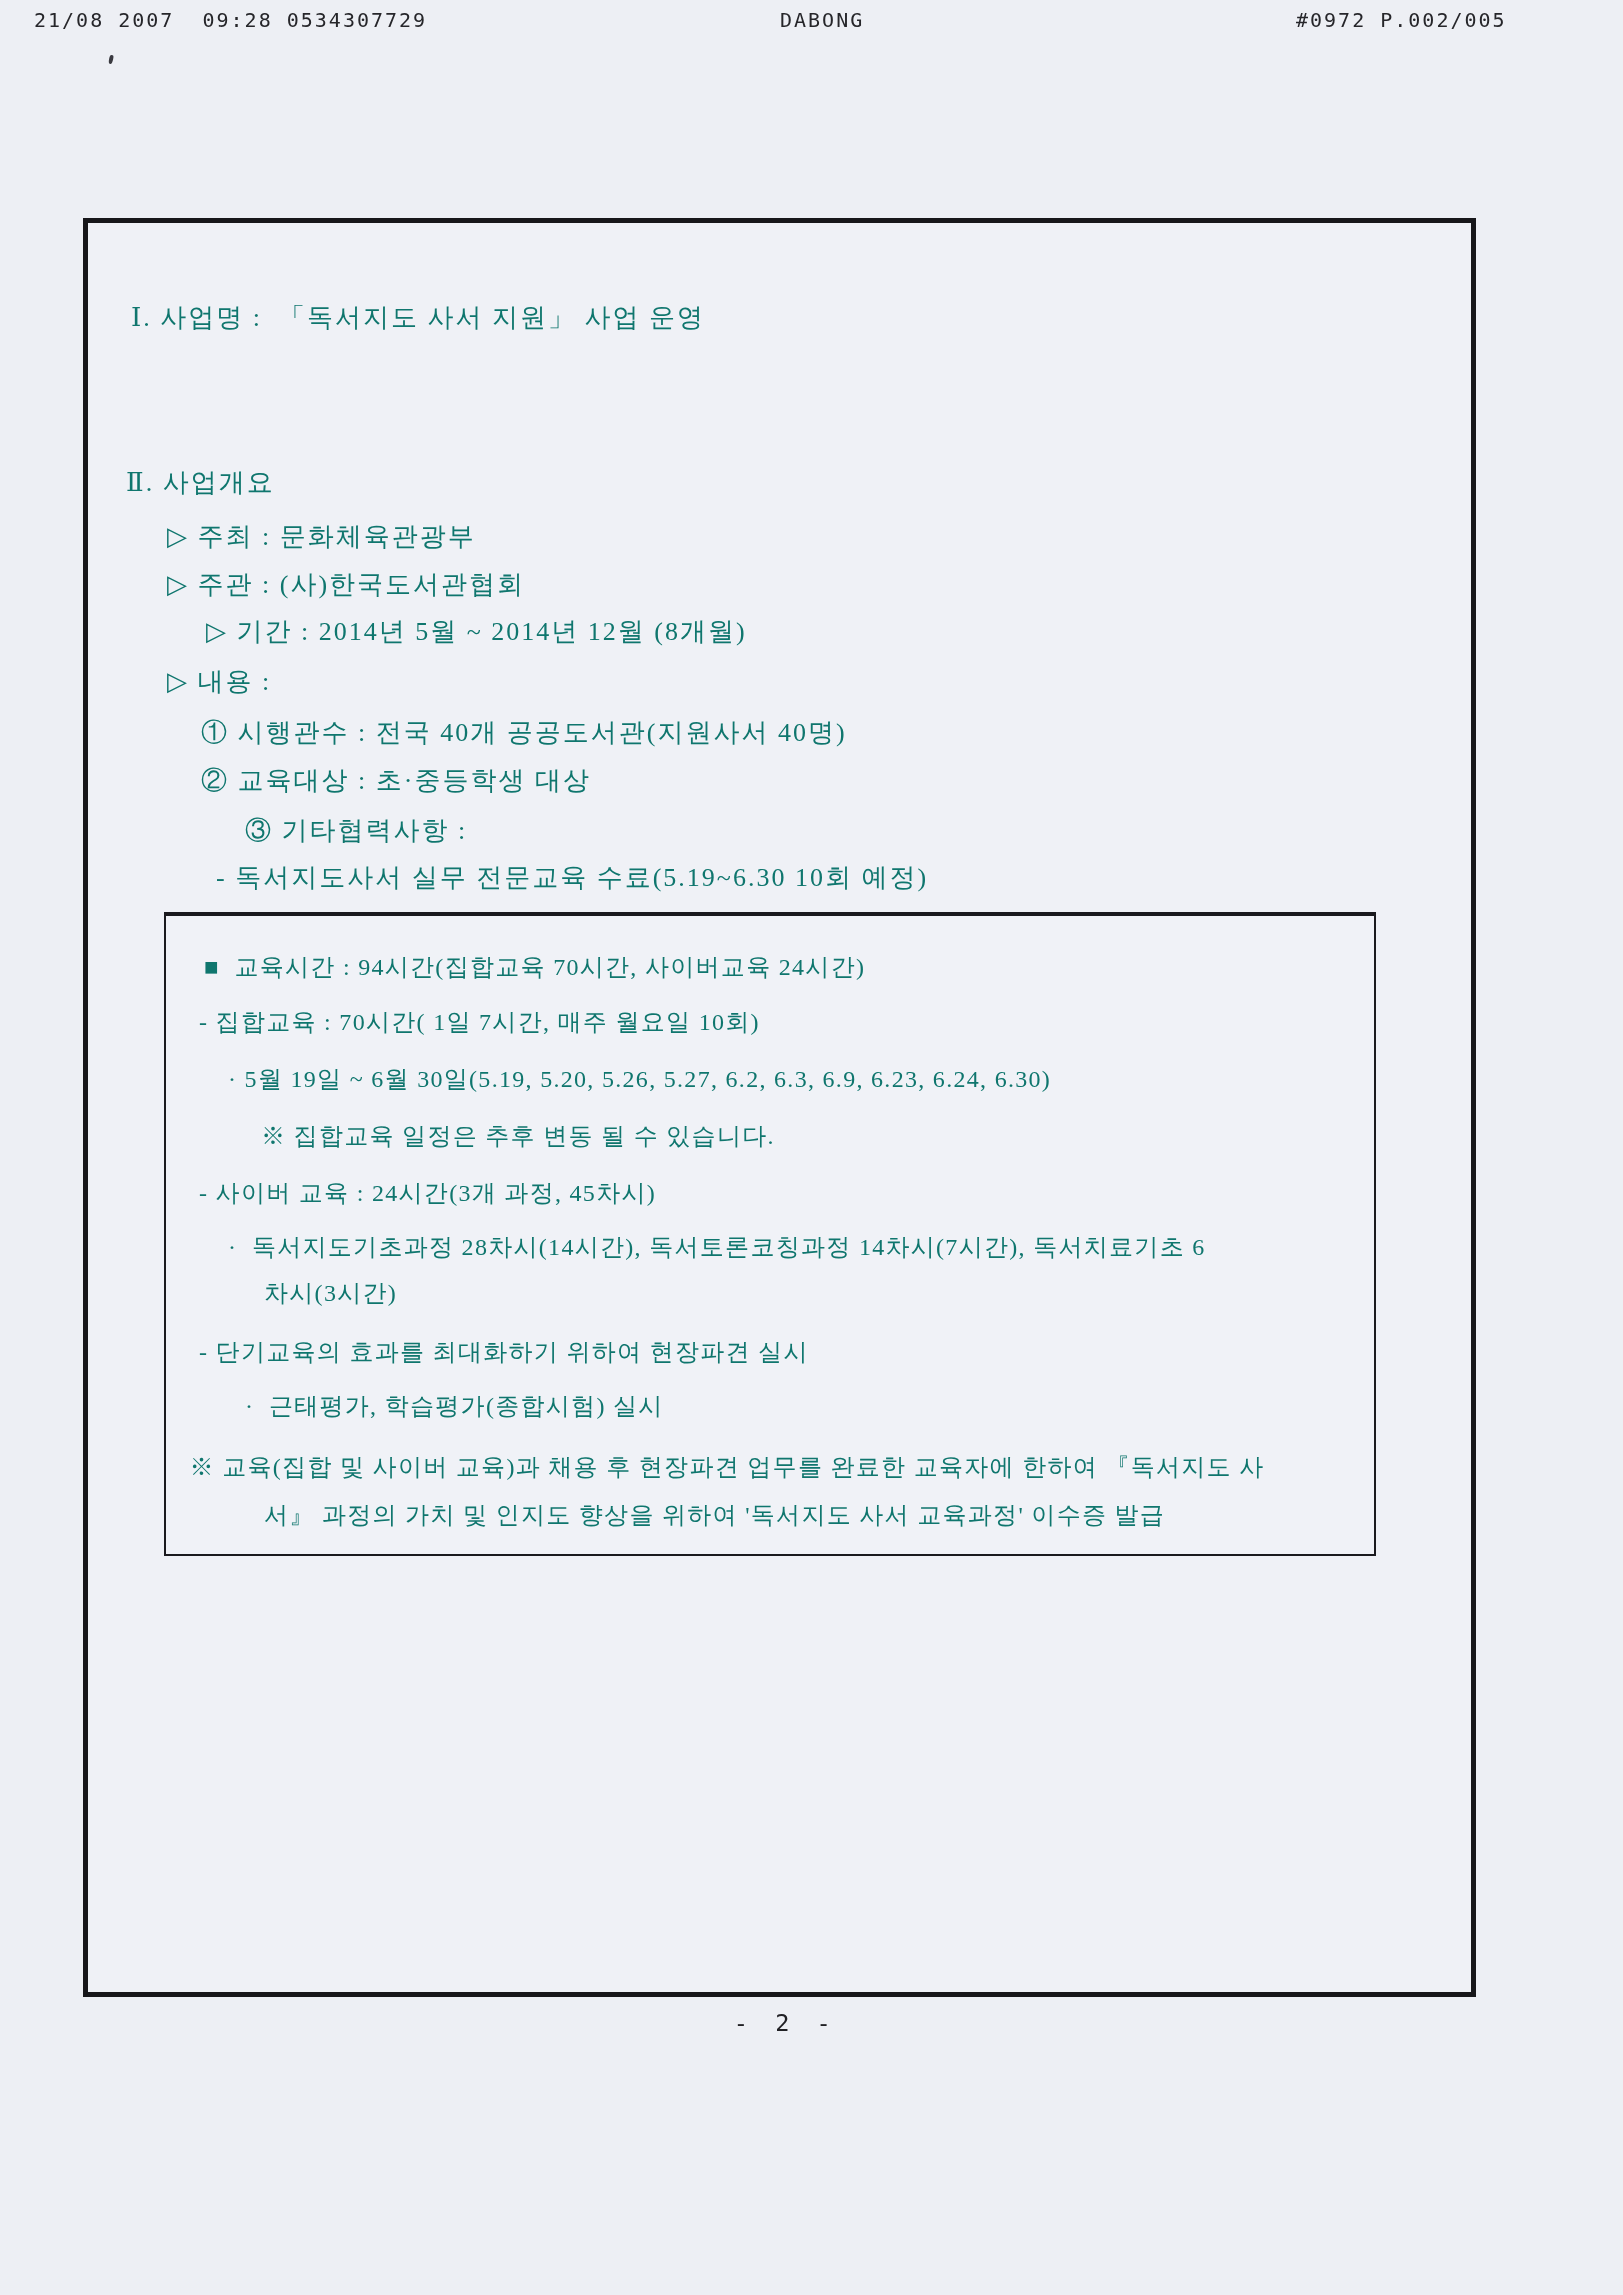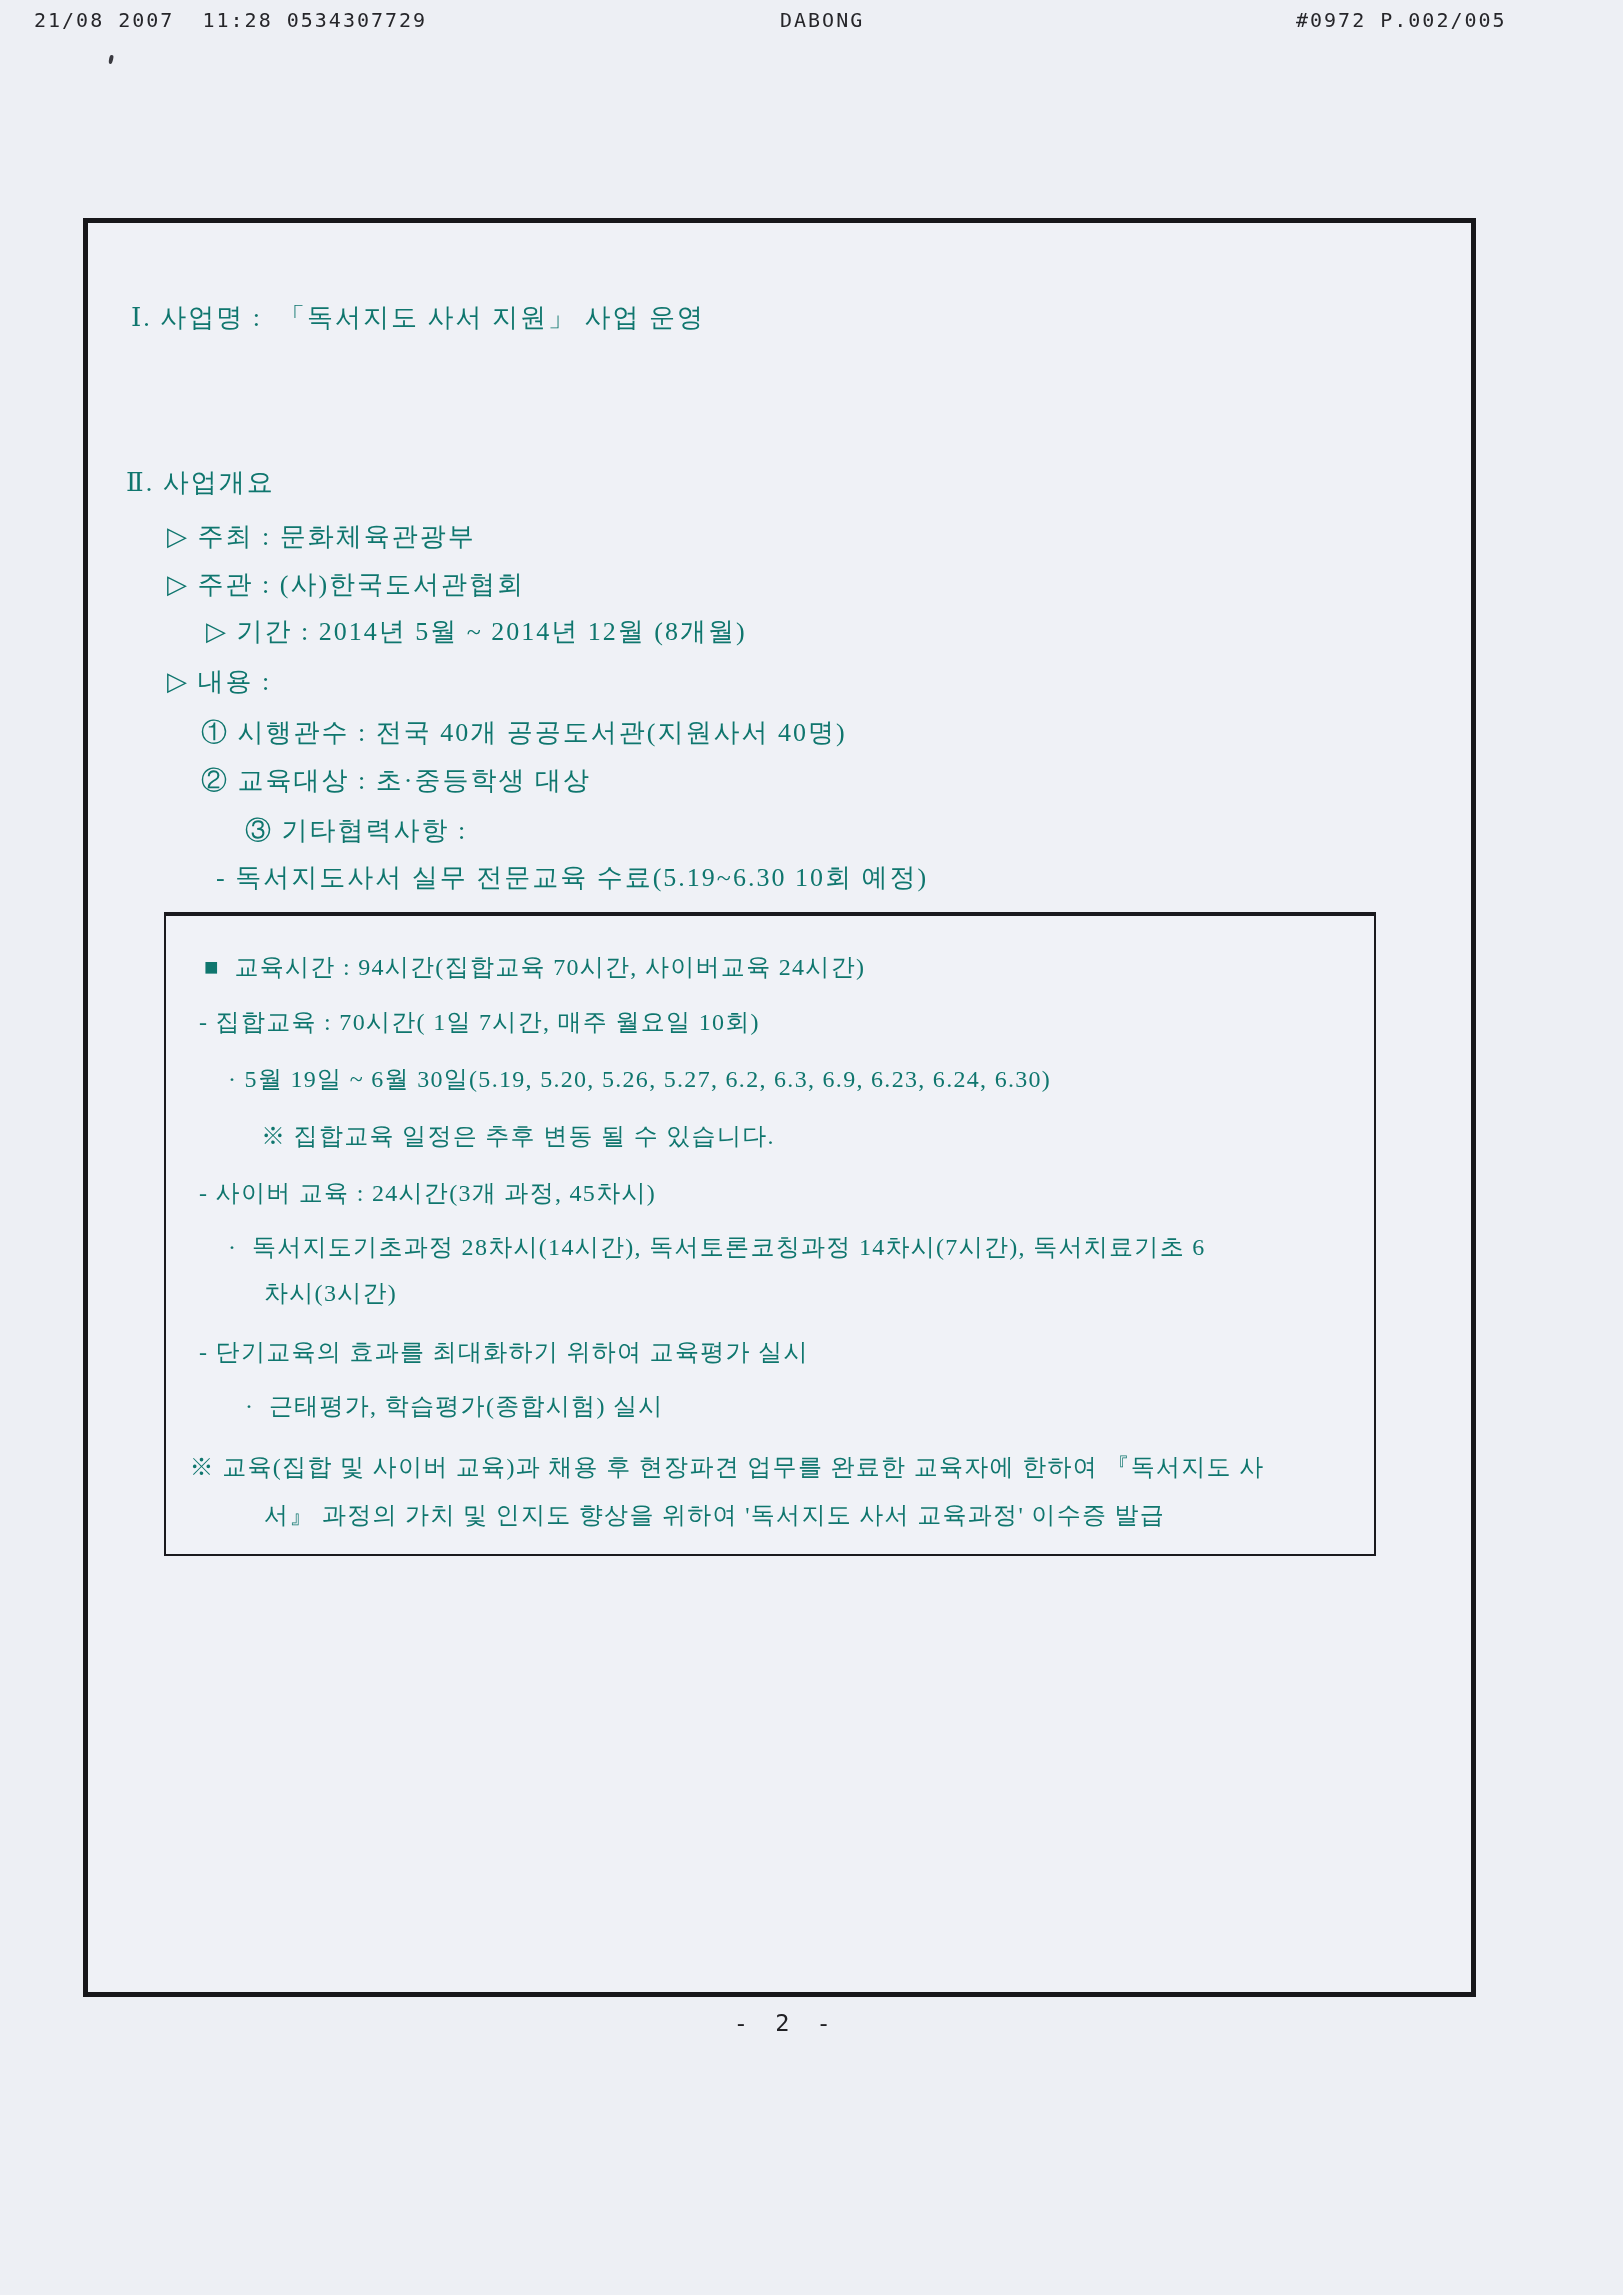--- a/index.html
+++ b/index.html
@@ -110,21 +110,21 @@
     font-family: "DejaVu Sans Mono", monospace;
     font-size: 23.6px;
     letter-spacing: 6.5px;
     color: #202024;
   }
 </style>
 </head>
 <body>
 
 <div class="fax-header">
-  <span class="fax-left">21/08 2007  11:28 0534307729</span>
+  <span class="fax-left">21/08 2007  09:28 0534307729</span>
   <span class="fax-center">DABONG</span>
   <span class="fax-right">#0972 P.002/005</span>
 </div>
 <div class="speck"></div>
 
 <div class="outer-frame"></div>
 
 <div class="line sec1-title">Ⅰ. 사업명 :  「독서지도 사서 지원」 사업 운영</div>
 
 <div class="line sec2-title">Ⅱ. 사업개요</div>
@@ -138,20 +138,20 @@
 <div class="line li-dashnote">- 독서지도사서 실무 전문교육 수료(5.19~6.30 10회 예정)</div>
 
 <div class="edu-box">
   <div class="line bx-1">■  교육시간 : 94시간(집합교육 70시간, 사이버교육 24시간)</div>
   <div class="line bx-2">- 집합교육 : 70시간( 1일 7시간, 매주 월요일 10회)</div>
   <div class="line bx-3">· 5월 19일 ~ 6월 30일(5.19, 5.20, 5.26, 5.27, 6.2, 6.3, 6.9, 6.23, 6.24, 6.30)</div>
   <div class="line bx-4">※ 집합교육 일정은 추후 변동 될 수 있습니다.</div>
   <div class="line bx-5">- 사이버 교육 : 24시간(3개 과정, 45차시)</div>
   <div class="line bx-6">·  독서지도기초과정 28차시(14시간), 독서토론코칭과정 14차시(7시간), 독서치료기초 6</div>
   <div class="line bx-6b">차시(3시간)</div>
-  <div class="line bx-7">- 단기교육의 효과를 최대화하기 위하여 교육평가 실시</div>
+  <div class="line bx-7">- 단기교육의 효과를 최대화하기 위하여 현장파견 실시</div>
   <div class="line bx-8">·  근태평가, 학습평가(종합시험) 실시</div>
   <div class="line bx-9">※ 교육(집합 및 사이버 교육)과 채용 후 현장파견 업무를 완료한 교육자에 한하여 『독서지도 사</div>
   <div class="line bx-9b">서』 과정의 가치 및 인지도 향상을 위하여 '독서지도 사서 교육과정' 이수증 발급</div>
 </div>
 
 <div class="page-number">- 2 -</div>
 
 
 </body></html>

